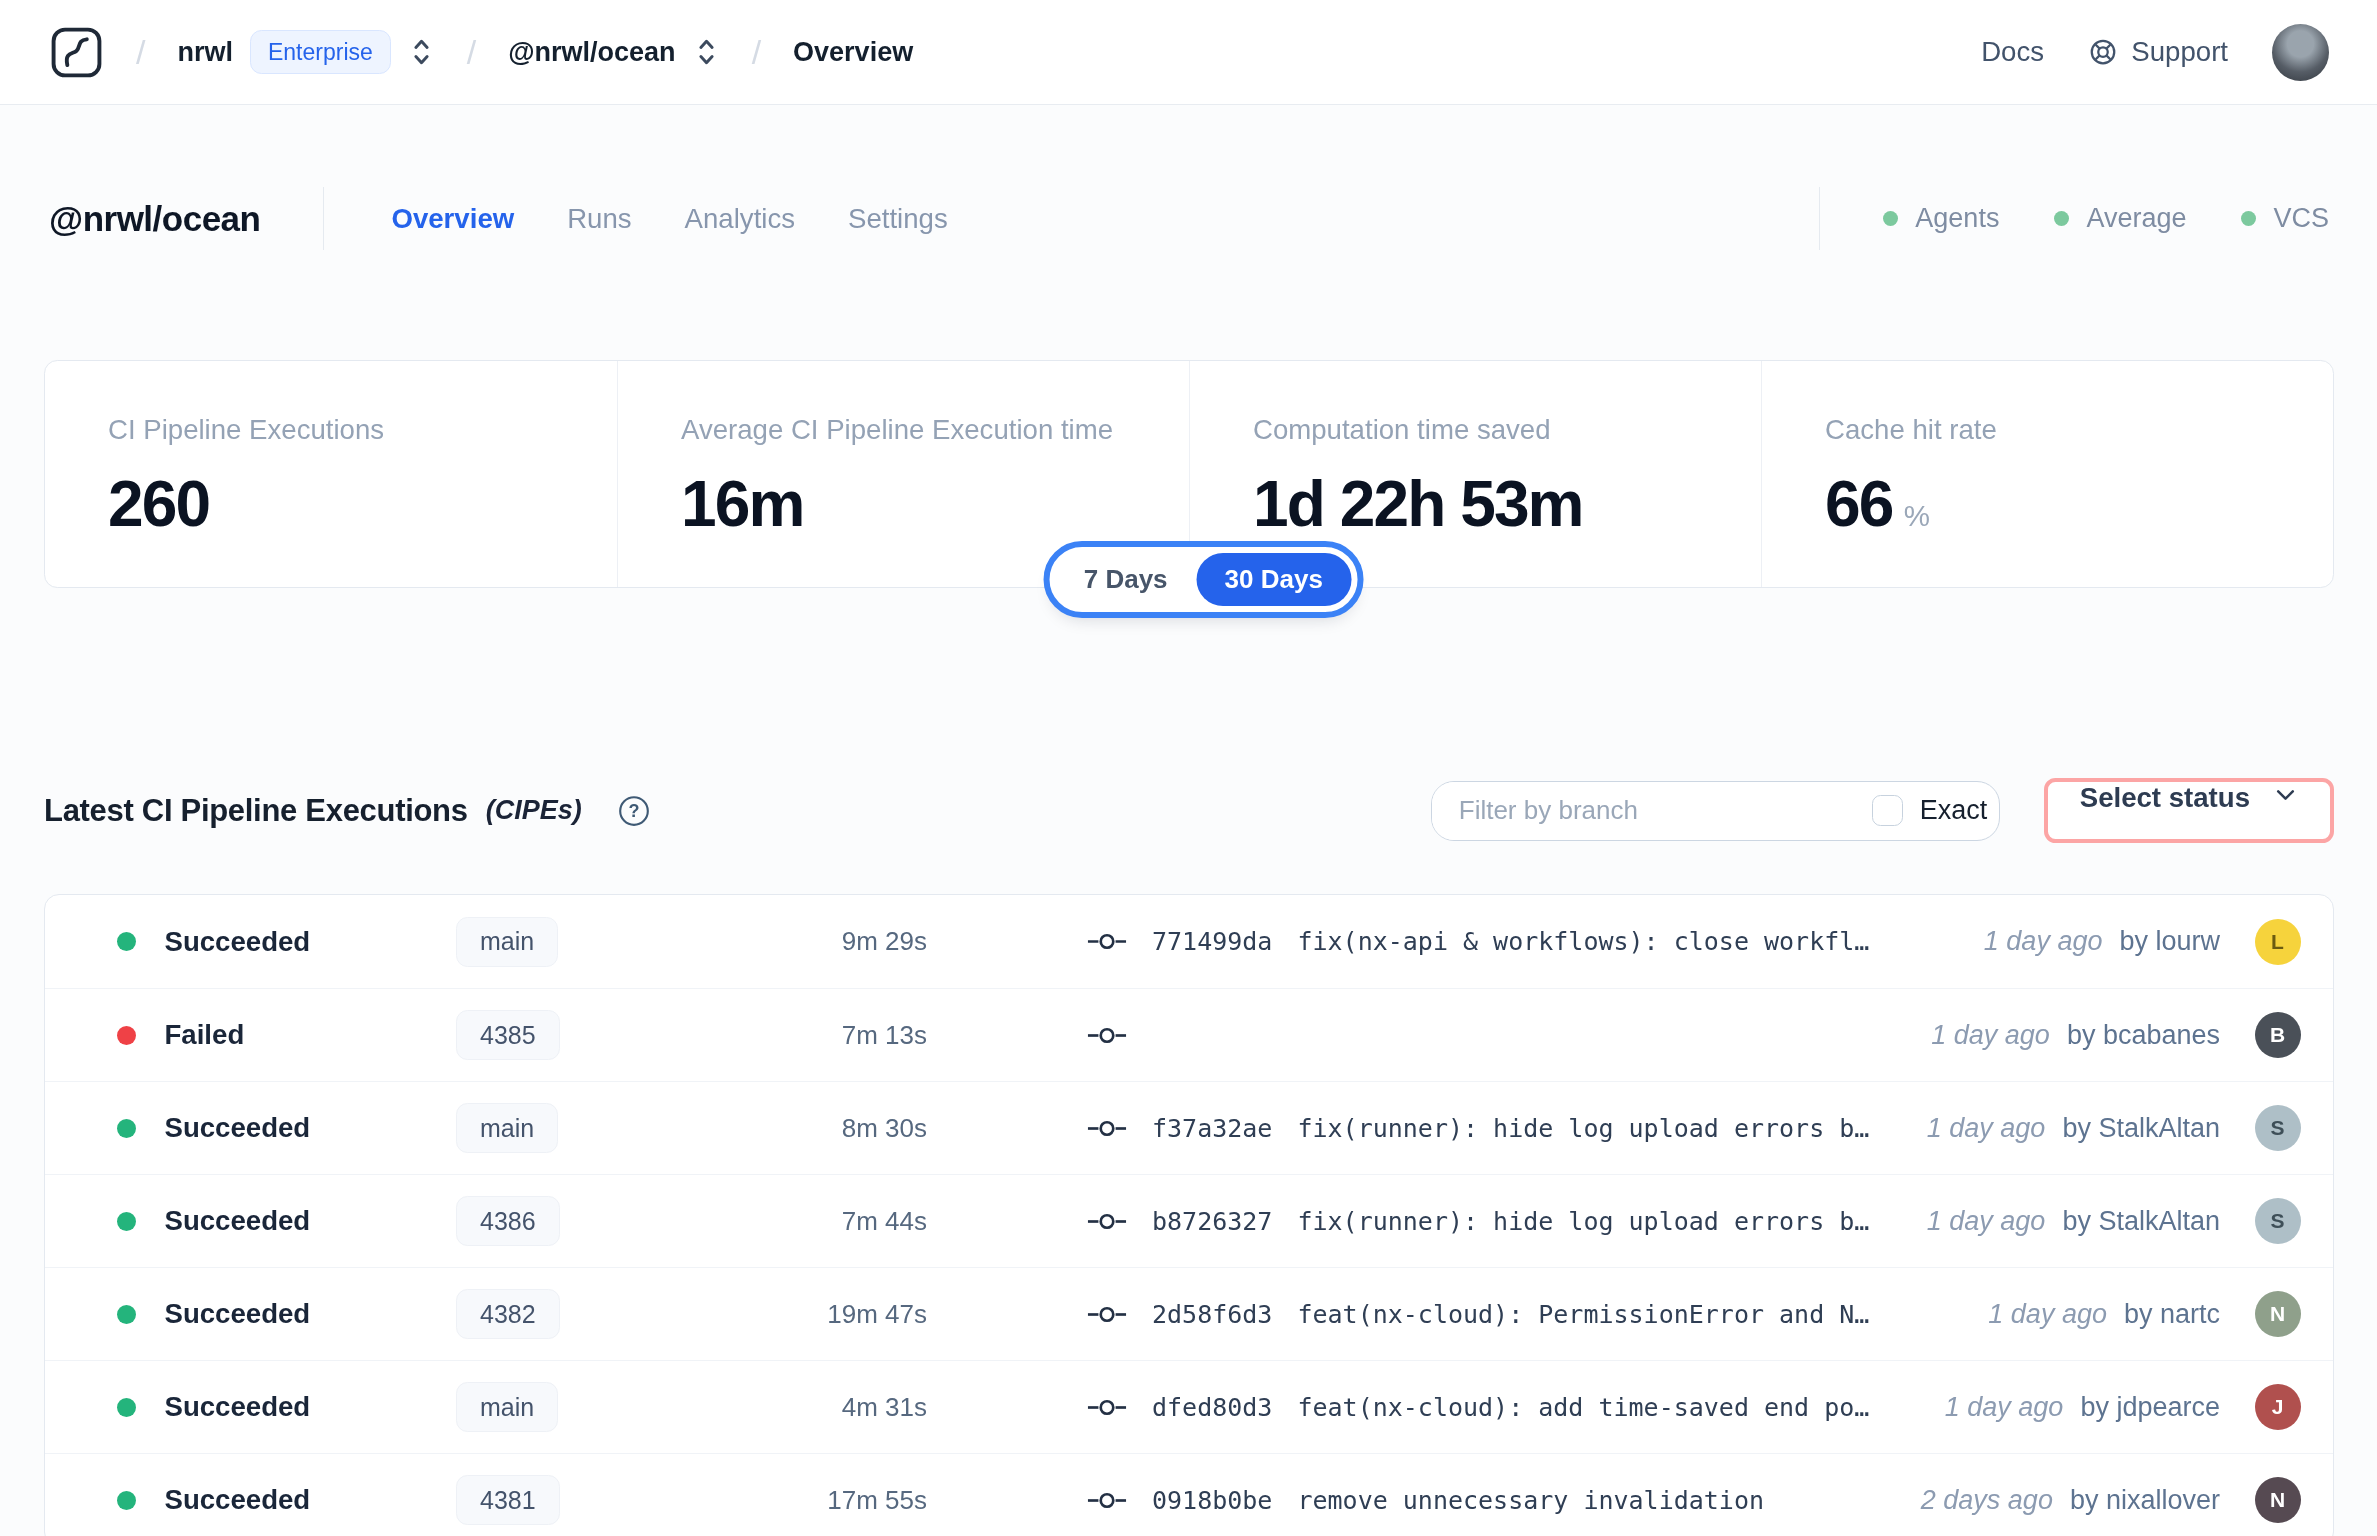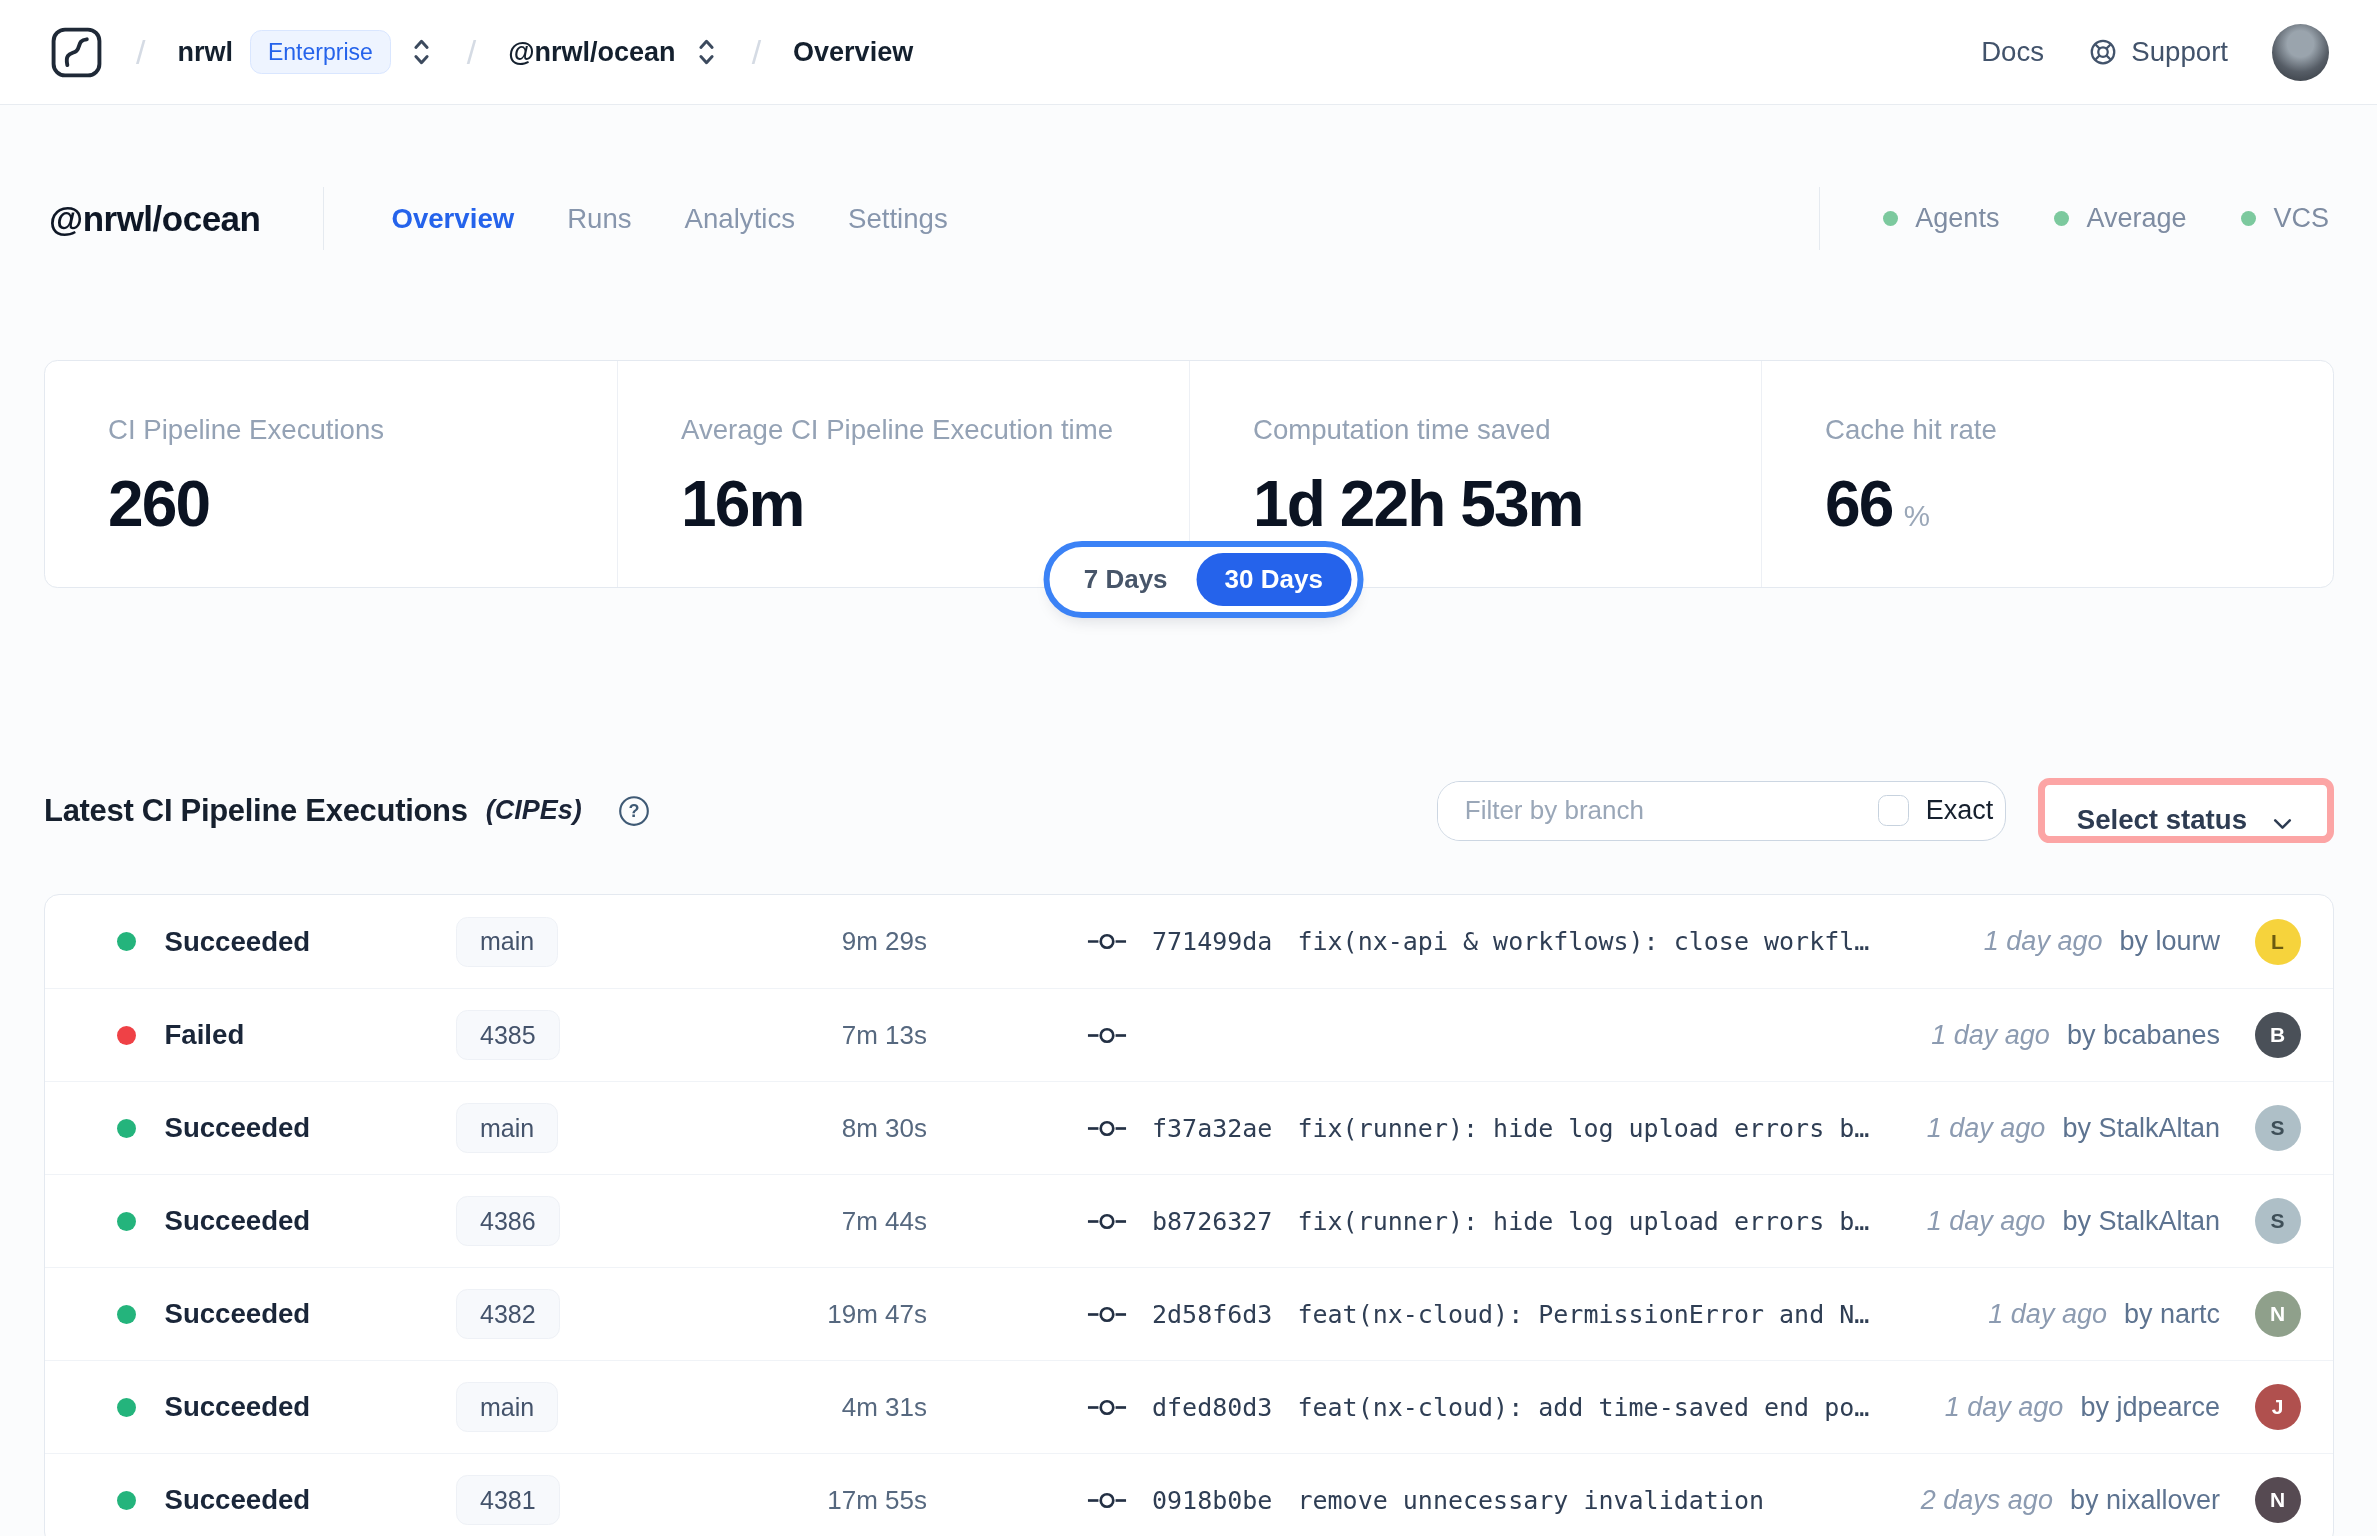--- a/index.html
+++ b/index.html
@@ -60,23 +60,23 @@
   .filters { margin-left:auto; display:flex; align-items:center; gap:32px; }
   .input-group { display:flex; align-items:stretch; background:#fff; border:1px solid #ccd6e2;
                  border-radius:23px; height:60px; width:569px; overflow:hidden;gap:12px; }
   .branch-input { border:none; outline:none; flex:1; font-size:26px; padding:0 27px;
                   font-family:"Liberation Sans",sans-serif; color:#16202e; }
   .branch-input::placeholder { color:#9aa7b8; }
   .ig-div { width:1px; background:#ccd6e2; }
   .exact-wrap { display:flex; align-items:center; gap:17px; padding:0 27px; cursor:pointer; }
   .checkbox { width:31px; height:31px; border:1.9px solid #c7d2de; border-radius:8.6px; background:#fff; }
   .exact-label { font-size:27px; color:#16202e; }
-  .select-btn { height:65px; background:#fff; border:7px solid #fca5a5; border-radius:11.4px;
-                display:flex; align-items:flex-end; gap:23px; padding:0 32px;
-                font-size:27.6px; font-weight:600; color:#2e3c52; cursor:pointer; }
+  .select-btn { height:65px; background:#fff; border:4px solid #fca5a5; border-radius:11.4px;
+                display:flex; align-items:flex-start; gap:23px; padding:0 32px;
+                font-size:27.6px; font-weight:600; color:#2e3c52; cursor:pointer;margin-left:12px; }
 
   
   .cipe-table { margin:51px 44px 0 44px; background:#fff; border:1px solid #e4e9f0;
                 border-radius:15px; overflow:hidden; }
   .cipe-row { display:grid; grid-template-columns:342px 285px 261px minmax(0,1fr) max-content 88px;
               align-items:center; height:93px; padding-left:42px; }
   .cipe-row + .cipe-row { border-top:1px solid #f0f3f7; }
   .cell-status { display:flex; align-items:center; gap:28.5px; padding-left:30px; }
   .status-dot { width:19px; height:19px; border-radius:50%; flex:none; }
   .status-label { font-size:27.6px; font-weight:600; color:#1a2639; }

